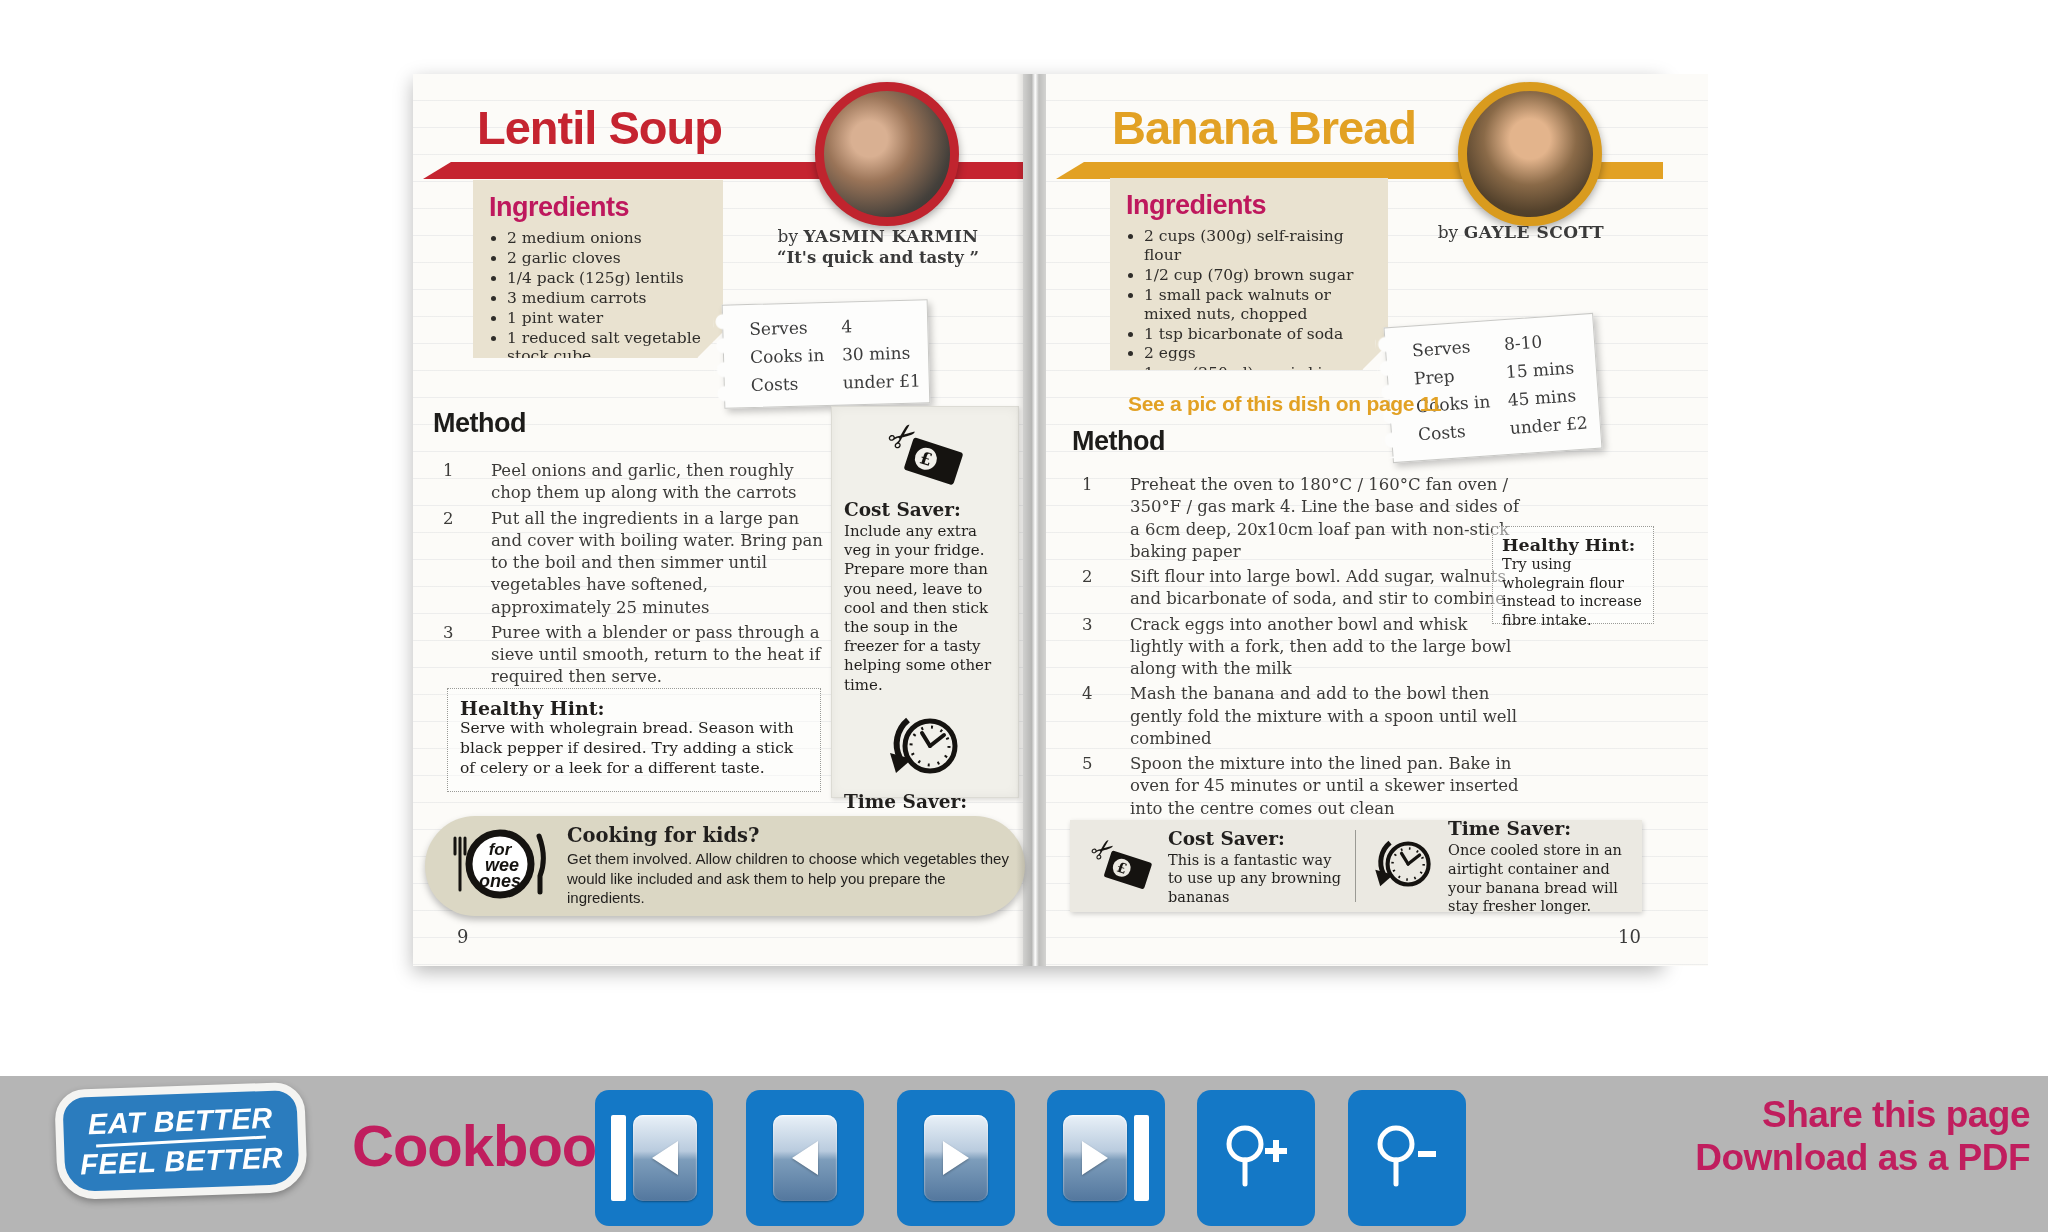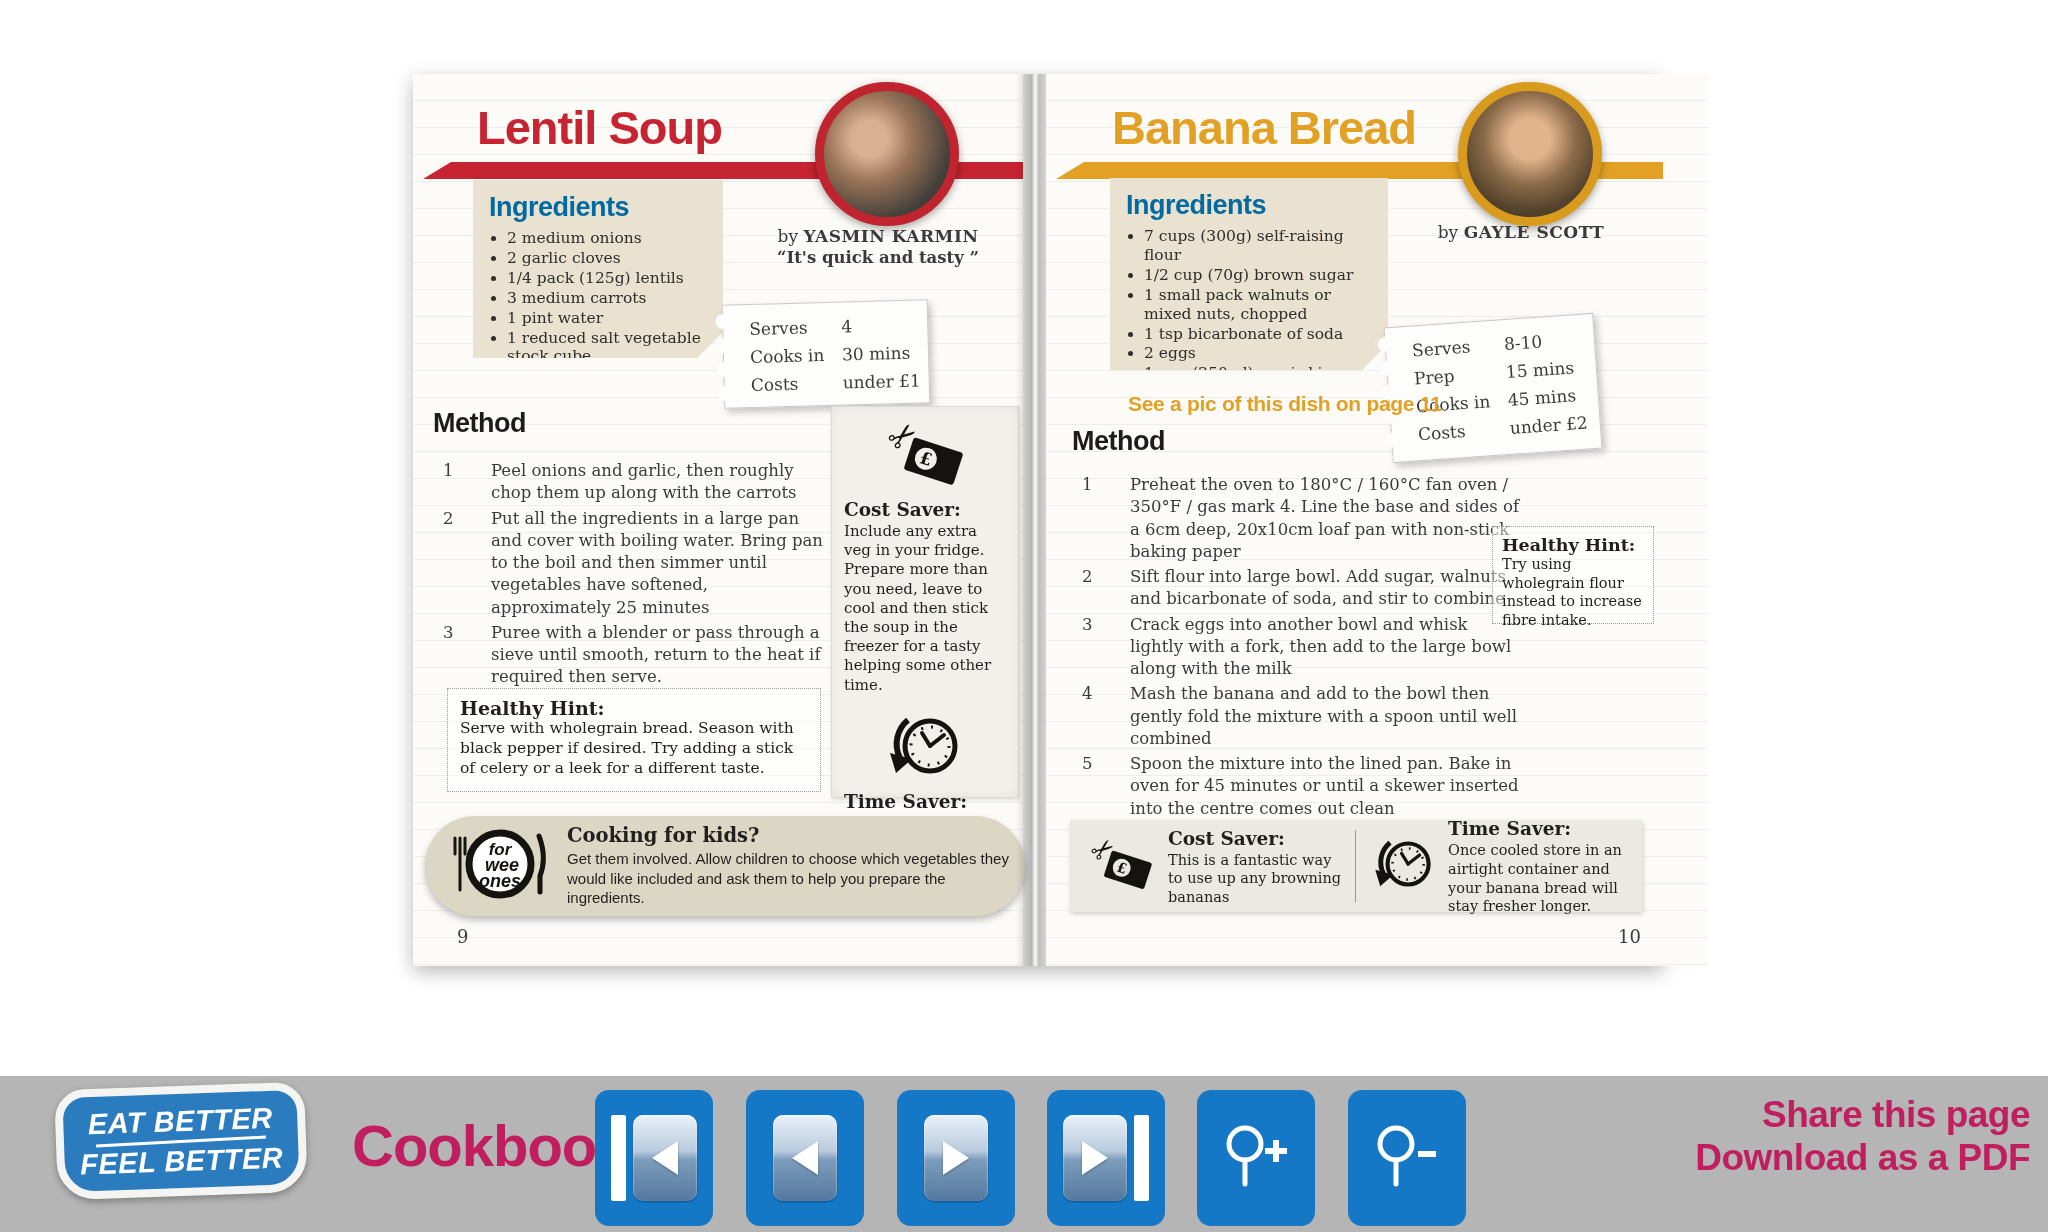--- a/index.html
+++ b/index.html
@@ -21,21 +21,21 @@
   .page-right .page-title{left:58px;top:30px;color:#e2a124;}
   .banner{position:absolute;top:88px;height:17px;}
   .page-left  .banner{left:10px;width:600px;background:#c52430;clip-path:polygon(28px 0,100% 0,100% 100%,0 100%);}
   .page-right .banner{left:10px;width:607px;background:#e2a124;clip-path:polygon(28px 0,100% 0,100% 100%,0 100%);}
 
   
   .ing-box{position:absolute;background:#e9e2d0;box-shadow:1px 2px 4px rgba(0,0,0,.15);
            clip-path:polygon(0 0,100% 0,100% calc(100% - 26px),calc(100% - 26px) 100%,0 100%);}
   .page-left  .ing-box{left:60px;top:106px;width:250px;height:178px;}
   .page-right .ing-box{left:64px;top:104px;width:278px;height:192px;}
-  .ing-box h3{margin:12px 16px 6px 16px;font-size:27px;font-weight:bold;color:#0369a1;letter-spacing:-.5px;}
+  .ing-box h3{margin:12px 16px 6px 16px;font-size:27px;font-weight:bold;color:#be185d;letter-spacing:-.5px;}
   .ing-box ul{margin:0 8px 0 0;padding-left:34px;}
   .ing-box li{font-family:"DejaVu Serif",serif;font-size:15.5px;line-height:1.22;color:#2f2d2a;margin-bottom:1px;}
 
   
   .photo{position:absolute;width:126px;height:126px;border-radius:50%;box-shadow:0 3px 8px rgba(0,0,0,.35);}
   .page-left  .photo{left:402px;top:8px;border:9px solid #c0242e;
       background:radial-gradient(circle at 36% 38%,#d9b092 0 16%,#9a7458 38%,#44403b 72%,#2c2a28 100%),#3a3633;}
   .page-right .photo{left:412px;top:8px;border:9px solid #d99b1e;
       background:radial-gradient(circle at 50% 38%,#e3b48c 0 20%,#8a6a48 46%,#54422c 72%,#3a3222 100%),#4d4433;}
   .byline{position:absolute;text-align:center;font-family:"DejaVu Serif",serif;font-size:17px;color:#3a3a3a;}
@@ -243,21 +243,21 @@
 
   <div class="spine"></div>
 
   <div class="page page-right">
     <div class="page-title">Banana Bread</div>
     <div class="banner"></div>
 
     <div class="ing-box">
       <h3>Ingredients</h3>
       <ul>
-        <li>7 cups (300g) self-raising flour</li>
+        <li>2 cups (300g) self-raising flour</li>
         <li>1/2 cup (70g) brown sugar</li>
         <li>1 small pack walnuts or mixed nuts, chopped</li>
         <li>1 tsp bicarbonate of soda</li>
         <li>2 eggs</li>
         <li>1 cup (250ml) semi skimmed milk</li>
         <li>2 large ripe bananas</li>
       </ul>
     </div>
 
     <div class="photo"></div>

